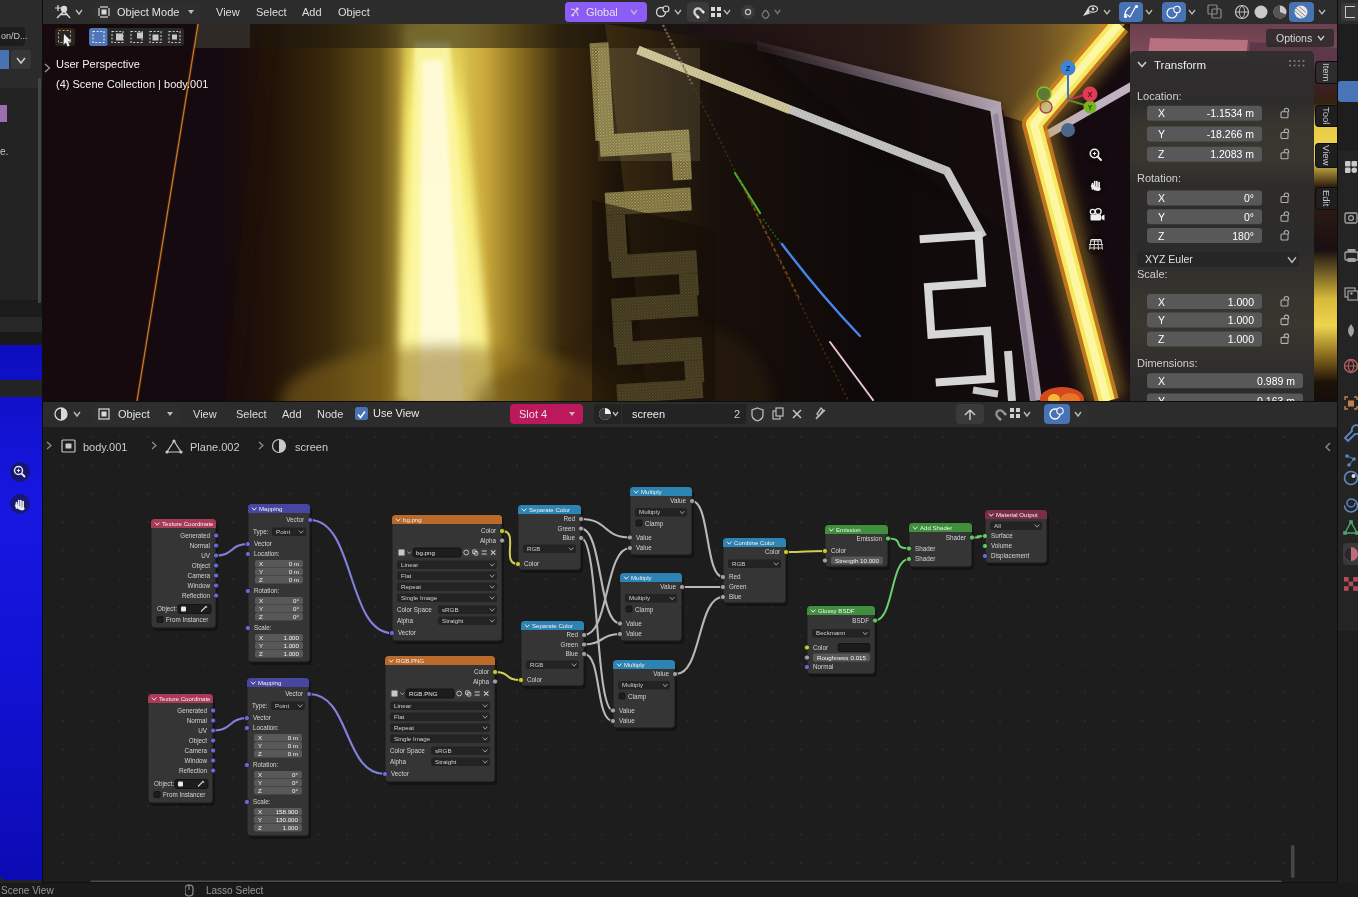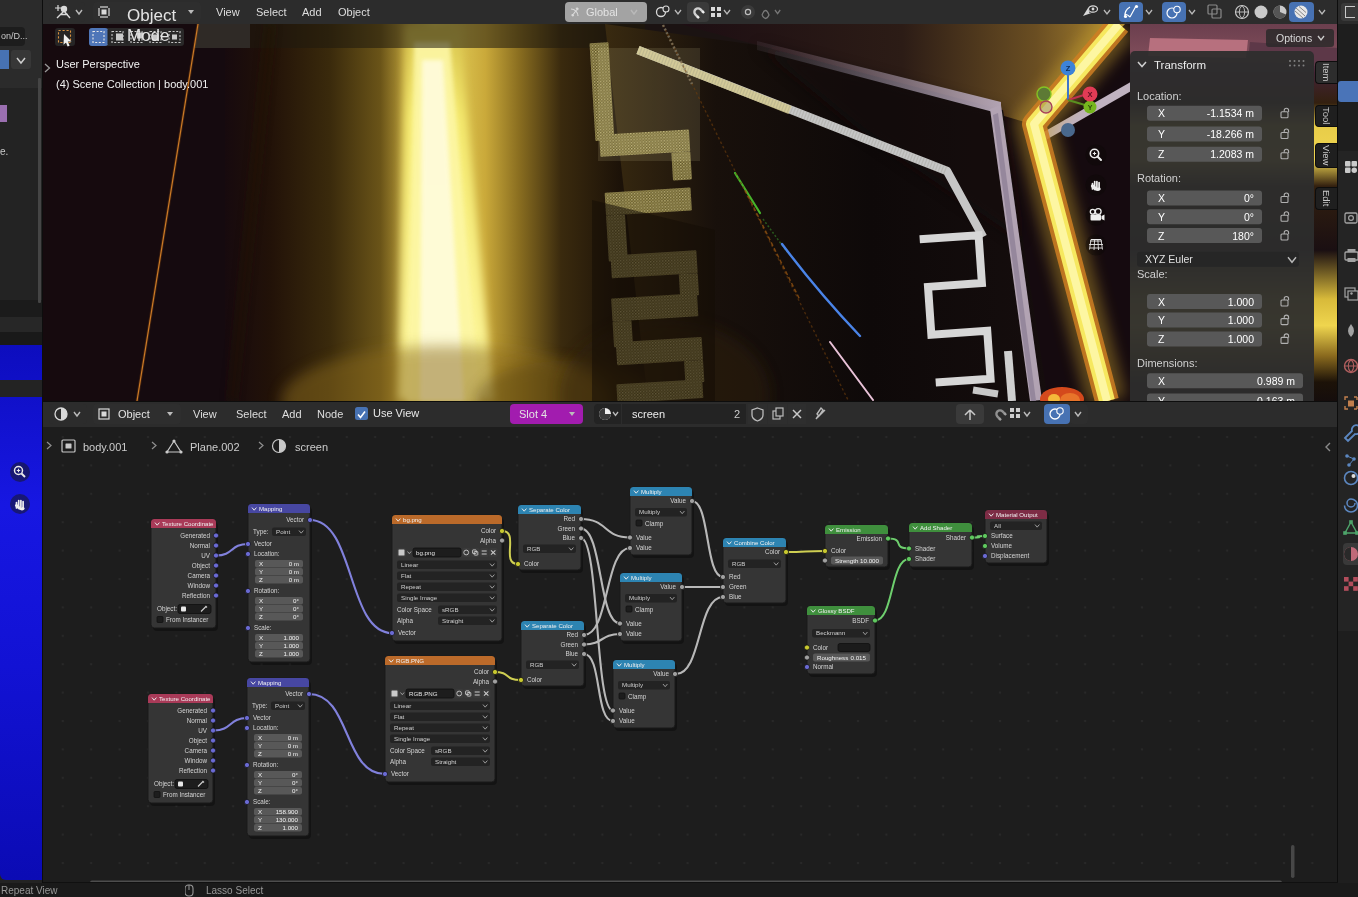--- a/index.html
+++ b/index.html
@@ -629,27 +629,27 @@
       <path d="M8,16 L15,9 M15,9 L21,16 M11,12.5 h8" stroke="#d9d9d9" stroke-width="1.4" fill="none"></path>
       <path d="M6,6 h6 M9,3 v6" stroke="#d9d9d9" stroke-width="1.2"></path>
       <path d="M27,8 l3,4 l3,-4" stroke="#b9b9b9" stroke-width="1.4" fill="none"></path>
     </svg></div>
 <div class="abs" style="left:93px;top:2px;width:108px;height:20px;border-radius:4px;background:#2e2e2e">
       <svg width="22" height="20">
       <rect x="6" y="5" width="10" height="10" fill="none" stroke="#d9d9d9" stroke-width="1.2"></rect>
       <rect x="8.5" y="7.5" width="5" height="5" fill="#d9d9d9"></rect>
       <path d="M4,8 v-3 h3 M18,8 v-3 h-3 M4,12 v3 h3 M18,12 v3 h-3" stroke="#2e2e2e" stroke-width="2" fill="none"></path>
     </svg>
-      <span style="position:absolute;left:34px;top:4px;font-size:17px;color:#e3e3e3">Object Mode</span>
+      <span style="position:absolute;left:24px;top:4px;font-size:11px;color:#e3e3e3">Object Mode</span>
       <span class="chev" style="position:absolute;right:7px;top:8px"></span></div>
 <div class="abs menu" style="left:216px;top:0px;height:25px">View</div>
 <div class="abs menu" style="left:256px;top:0px;height:25px">Select</div>
 <div class="abs menu" style="left:302px;top:0px;height:25px">Add</div>
 <div class="abs menu" style="left:338px;top:0px;height:25px">Object</div>
-<div class="abs" style="left:565px;top:2px;width:82px;height:20px;border-radius:4px;background:#a3a3a3">
+<div class="abs" style="left:565px;top:2px;width:82px;height:20px;border-radius:4px;background:#8b5cf6">
       <svg width="82" height="20">
       <path d="M7,14 L13,6 M7,14 l2,-0.5 M7,14 l0.3,-2 M13,6 l-2.2,0.3 M13,6 l-0.3,2.2" stroke="#d9d9d9" stroke-width="1.2" fill="none"></path>
       <path d="M6,7 a7,7 0 0 1 7,7" stroke="#d9d9d9" stroke-width="1.1" fill="none"></path>
       <text x="21" y="14" font-size="11" fill="#e3e3e3" font-family="Liberation Sans">Global</text>
       <path d="M66,8 l3,4 l3,-4" stroke="#b9b9b9" stroke-width="1.4" fill="none"></path>
     </svg></div>
 <svg class="abs" style="left:651px;top:2px" width="136" height="20">
       <circle cx="10" cy="10" r="4.5" fill="none" stroke="#d9d9d9" stroke-width="1.3"></circle>
       <circle cx="15" cy="7" r="3" fill="#2c2c2c" stroke="#d9d9d9" stroke-width="1.1"></circle>
       <path d="M24,8 l3,4 l3,-4" stroke="#b9b9b9" stroke-width="1.3" fill="none"></path>
@@ -712,21 +712,21 @@
       <span class="chev" style="position:absolute;right:8px;top:8px"></span></div>
 <div class="abs menu" style="left:193px;top:402px;height:25px">View</div>
 <div class="abs menu" style="left:236px;top:402px;height:25px">Select</div>
 <div class="abs menu" style="left:282px;top:402px;height:25px">Add</div>
 <div class="abs menu" style="left:317px;top:402px;height:14px">Node</div>
 <div class="abs" style="left:355px;top:407px;width:13px;height:13px;background:#4772b3;border-radius:2.5px">
       <svg width="13" height="13">
       <path d="M3,6.5 l2.5,3 l4.5,-6" stroke="#fff" stroke-width="1.6" fill="none"></path>
     </svg></div>
 <div class="abs" style="left:373px;top:407px;font-size:11px;color:#e8e8e8">Use View</div>
-<div class="abs" style="left:510px;top:404px;width:73px;height:20px;background:#a21caf;border-radius:4px">
+<div class="abs" style="left:510px;top:404px;width:73px;height:20px;background:#be185d;border-radius:4px">
       <span style="position:absolute;left:9px;top:4px;font-size:11px;color:#e3e3e3">Slot 4</span>
       <span class="chev" style="position:absolute;right:8px;top:8px"></span>
   </div>
 <div class="abs" style="left:594px;top:404px;width:27px;height:20px;background:#232323;border-radius:4px 0 0 4px">
       <svg width="27" height="20">
       <circle cx="11" cy="10" r="6" fill="#f0f0f0"></circle>
       <path d="M11,4 a6,6 0 0 0 0,12 z" fill="#3a3a3a"></path>
       <path d="M11,10 h6 a6,6 0 0 1 -6,6 z" fill="#3a3a3a"></path>
       <path d="M19,8 l2.5,3.5 l2.5,-3.5" stroke="#b9b9b9" stroke-width="1.3" fill="none"></path>
     </svg></div>
@@ -943,19 +943,19 @@
       <circle cx="10" cy="554" r="7" fill="#dd7788"></circle>
       <path d="M10,547 a7,7 0 0 0 0,14 z" fill="#2a2a2a"></path>
       <rect x="3.0" y="577.0" width="4.6" height="4.6" fill="#cc5566"></rect>
       <rect x="3.0" y="586.2" width="4.6" height="4.6" fill="#cc5566"></rect>
       <rect x="7.6" y="581.6" width="4.6" height="4.6" fill="#cc5566"></rect>
       <rect x="12.2" y="577.0" width="4.6" height="4.6" fill="#cc5566"></rect>
       <rect x="12.2" y="586.2" width="4.6" height="4.6" fill="#cc5566"></rect>
     </g>
   </svg>
 <div class="abs" style="left:0;top:883px;width:1358px;height:14px;background:#1a1a1a"></div>
-<div class="abs" style="left:1px;top:885px;font-size:10px;color:#989898">Repeat View</div>
+<div class="abs" style="left:1px;top:885px;font-size:10px;color:#989898">Scene View</div>
 <svg class="abs" style="left:185px;top:884px" width="100" height="13">
       <rect x="0" y="1" width="8" height="11" rx="3.5" fill="none" stroke="#989898" stroke-width="1.1"></rect>
       <path d="M4,1 v5" stroke="#989898" stroke-width="1"></path>
       <text x="21" y="10" font-size="10" fill="#989898" font-family="Liberation Sans">Lasso Select</text>
   </svg>
 <div class="abs" style="left:43px;top:401px;width:1295px;height:1px;background:#0d0d0d"></div>
 <div class="abs" style="left:43px;top:882px;width:1295px;height:1px;background:#101010"></div>
 </body></html>

